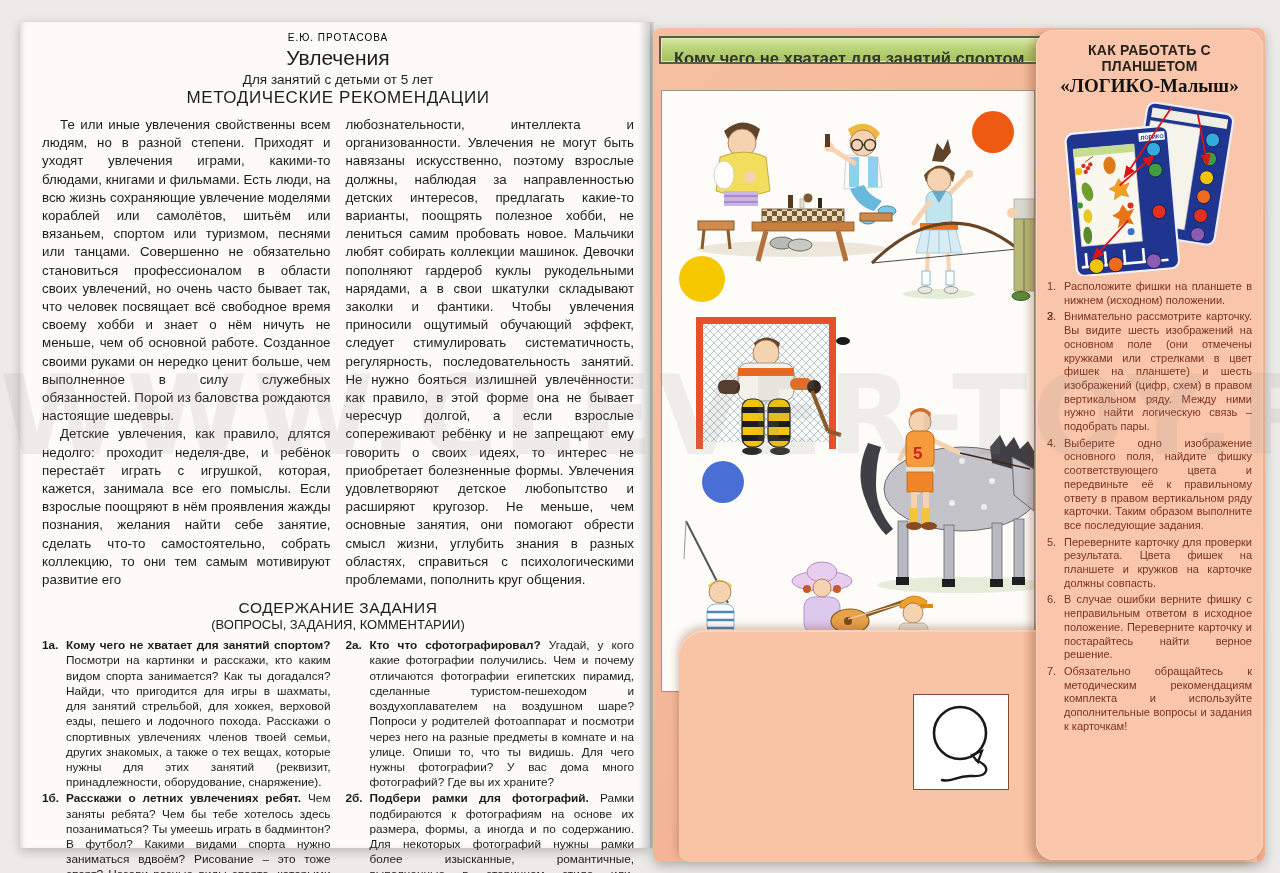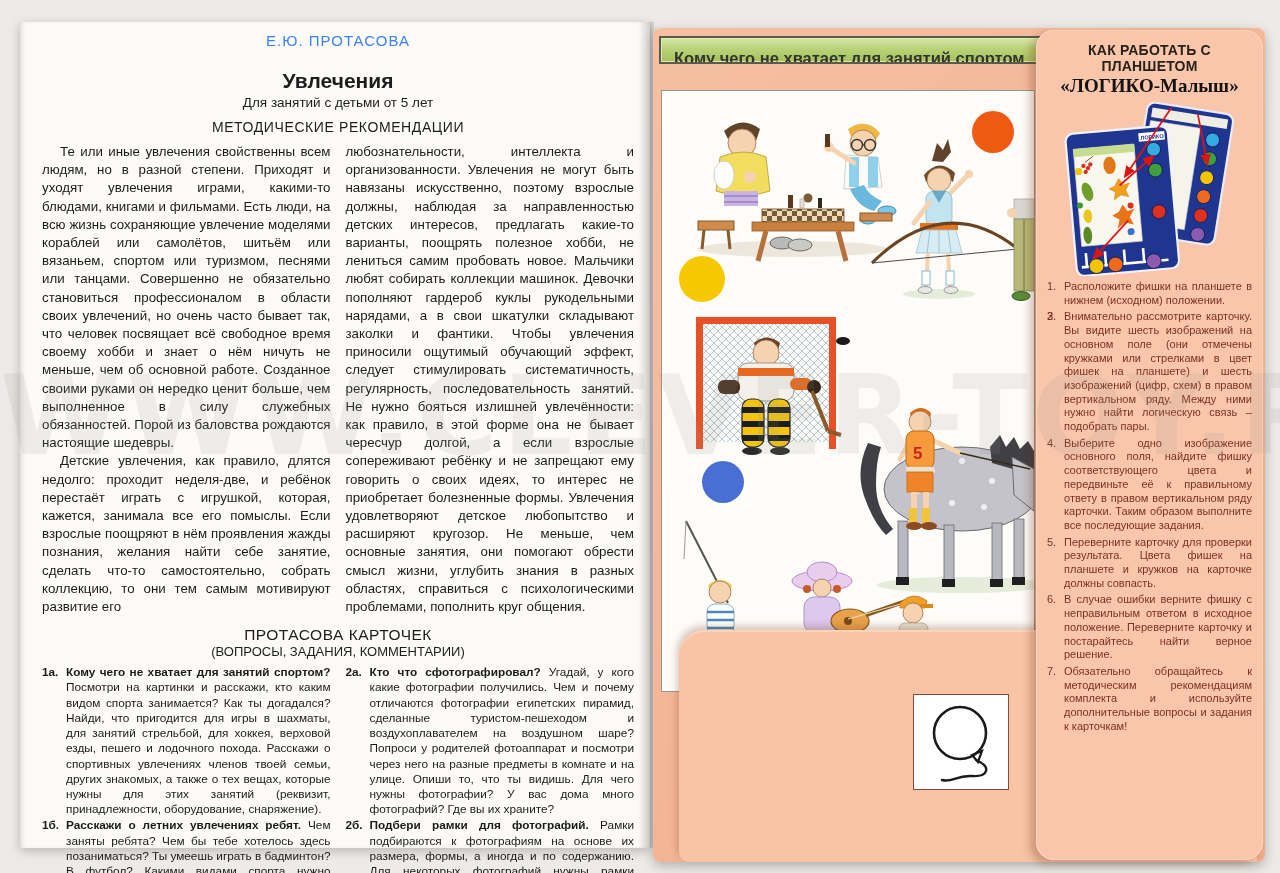--- a/index.html
+++ b/index.html
@@ -6,24 +6,24 @@
   body{background:#e9e7e3;font-family:"Liberation Sans",sans-serif;-webkit-font-smoothing:antialiased;}
   .canvas{position:relative;width:1280px;height:873px;overflow:hidden;background:#edebe7;}
 
   
   .page-left{
     position:absolute;left:20px;top:22px;width:630px;height:826px;
     background:#fcfbf8;box-shadow:0 3px 10px rgba(0,0,0,.22), inset 4px 0 8px -6px rgba(0,0,0,.35);
     box-sizing:border-box;padding:10px 16px 0 22px;color:#1d1d1d;
   }
   .lp-header{text-align:center;}
-  .author{font-size:15px;letter-spacing:1px;color:#3b82f6;}
-  .lp-title{font-size:21px;font-weight:700;margin-top:20px;}
+  .author{font-size:10px;letter-spacing:1px;color:#000000;}
+  .lp-title{font-size:21px;font-weight:400;margin-top:3px;}
   .lp-subtitle{font-size:13.5px;margin-top:2px;}
-  .lp-section{font-size:14px;letter-spacing:.6px;margin-top:9px;}
+  .lp-section{font-size:17px;letter-spacing:.6px;margin-top:1px;}
   .cols{display:flex;gap:15px;margin-top:8px;}
   .col{flex:1;text-align:justify;font-size:13.3px;line-height:18.2px;color:#1c1c1c;}
   .col p{margin:0;}
   .col p.ind{text-indent:18px;}
   .cards-heading{margin-top:10px;font-size:15.5px;letter-spacing:.5px;text-align:center;}
   .cards-sub{font-size:13px;text-align:center;margin-top:0;}
   .items-cols{display:flex;gap:15px;margin-top:6px;}
   .icol{flex:1;}
   .item{position:relative;padding-left:24px;font-size:11.8px;line-height:15.2px;text-align:justify;color:#1b1b1b;margin-bottom:1px;}
   .item .num{position:absolute;left:0;top:0;font-weight:700;}
@@ -94,21 +94,21 @@
     <div class="cols">
       <div class="col">
         <p class="ind">Те или иные увлечения свойственны всем людям, но в разной степени. Приходят и уходят увлечения играми, какими-то блюдами, книгами и фильмами. Есть люди, на всю жизнь сохраняющие увлечение моделями кораблей или самолётов, шитьём или вязаньем, спортом или туризмом, песнями или танцами. Совершенно не обязательно становиться профессионалом в области своих увлечений, но очень часто бывает так, что человек посвящает всё свободное время своему хобби и знает о нём ничуть не меньше, чем об основной работе. Созданное своими руками он нередко ценит больше, чем выполненное в силу служебных обязанностей. Порой из баловства рождаются настоящие шедевры.</p>
         <p class="ind">Детские увлечения, как правило, длятся недолго: проходит неделя-две, и ребёнок перестаёт играть с игрушкой, которая, кажется, занимала все его помыслы. Если взрослые поощряют в нём проявления жажды познания, желания найти себе занятие, сделать что-то самостоятельно, собрать коллекцию, то они тем самым мотивируют развитие его</p>
       </div>
       <div class="col">
         <p>любознательности, интеллекта и организованности. Увлечения не могут быть навязаны искусственно, поэтому взрослые должны, наблюдая за направленностью детских интересов, предлагать какие-то варианты, поощрять полезное хобби, не лениться самим пробовать новое. Мальчики любят собирать коллекции машинок. Девочки пополняют гардероб куклы рукодельными нарядами, а в свои шкатулки складывают заколки и фантики. Чтобы увлечения приносили ощутимый обучающий эффект, следует стимулировать систематичность, регулярность, последовательность занятий. Не нужно бояться излишней увлечённости: как правило, в этой форме она не бывает чересчур долгой, а если взрослые сопереживают ребёнку и не запрещают ему говорить о своих идеях, то интерес не приобретает болезненные формы. Увлечения удовлетворяют детское любопытство и расширяют кругозор. Не меньше, чем основные занятия, они помогают обрести смысл жизни, углубить знания в разных областях, справиться с психологическими проблемами, пополнить круг общения.</p>
       </div>
     </div>
 
-    <div class="cards-heading">ПРОТАСОВА КАРТОЧЕК</div>
+    <div class="cards-heading">СОДЕРЖАНИЕ ЗАДАНИЯ</div>
     <div class="cards-sub">(ВОПРОСЫ, ЗАДАНИЯ, КОММЕНТАРИИ)</div>
 
     <div class="items-cols">
       <div class="icol">
         <div class="item">
           <span class="num">1а.</span><span class="q">Кому чего не хватает для занятий спортом?</span> <span>Посмотри на картинки и расскажи, кто каким видом спорта занимается? Как ты догадался? Найди, что пригодится для игры в шахматы, для занятий стрельбой, для хоккея, верховой езды, пешего и лодочного похода. Расскажи о спортивных увлечениях членов твоей семьи, других знакомых, а также о тех вещах, которые нужны для этих занятий (реквизит, принадлежности, оборудование, снаряжение).</span>
         </div>
         <div class="item">
           <span class="num">1б.</span><span class="q">Расскажи о летних увлечениях ребят.</span> <span>Чем заняты ребята? Чем бы тебе хотелось здесь позаниматься? Ты умеешь играть в бадминтон? В футбол? Какими видами спорта нужно заниматься вдвоём? Рисование – это тоже спорт? Назови разные виды спорта, которыми можно заниматься зимой. Есть ли такой спорт, которым можно заниматься в помещении?</span>
         </div>

